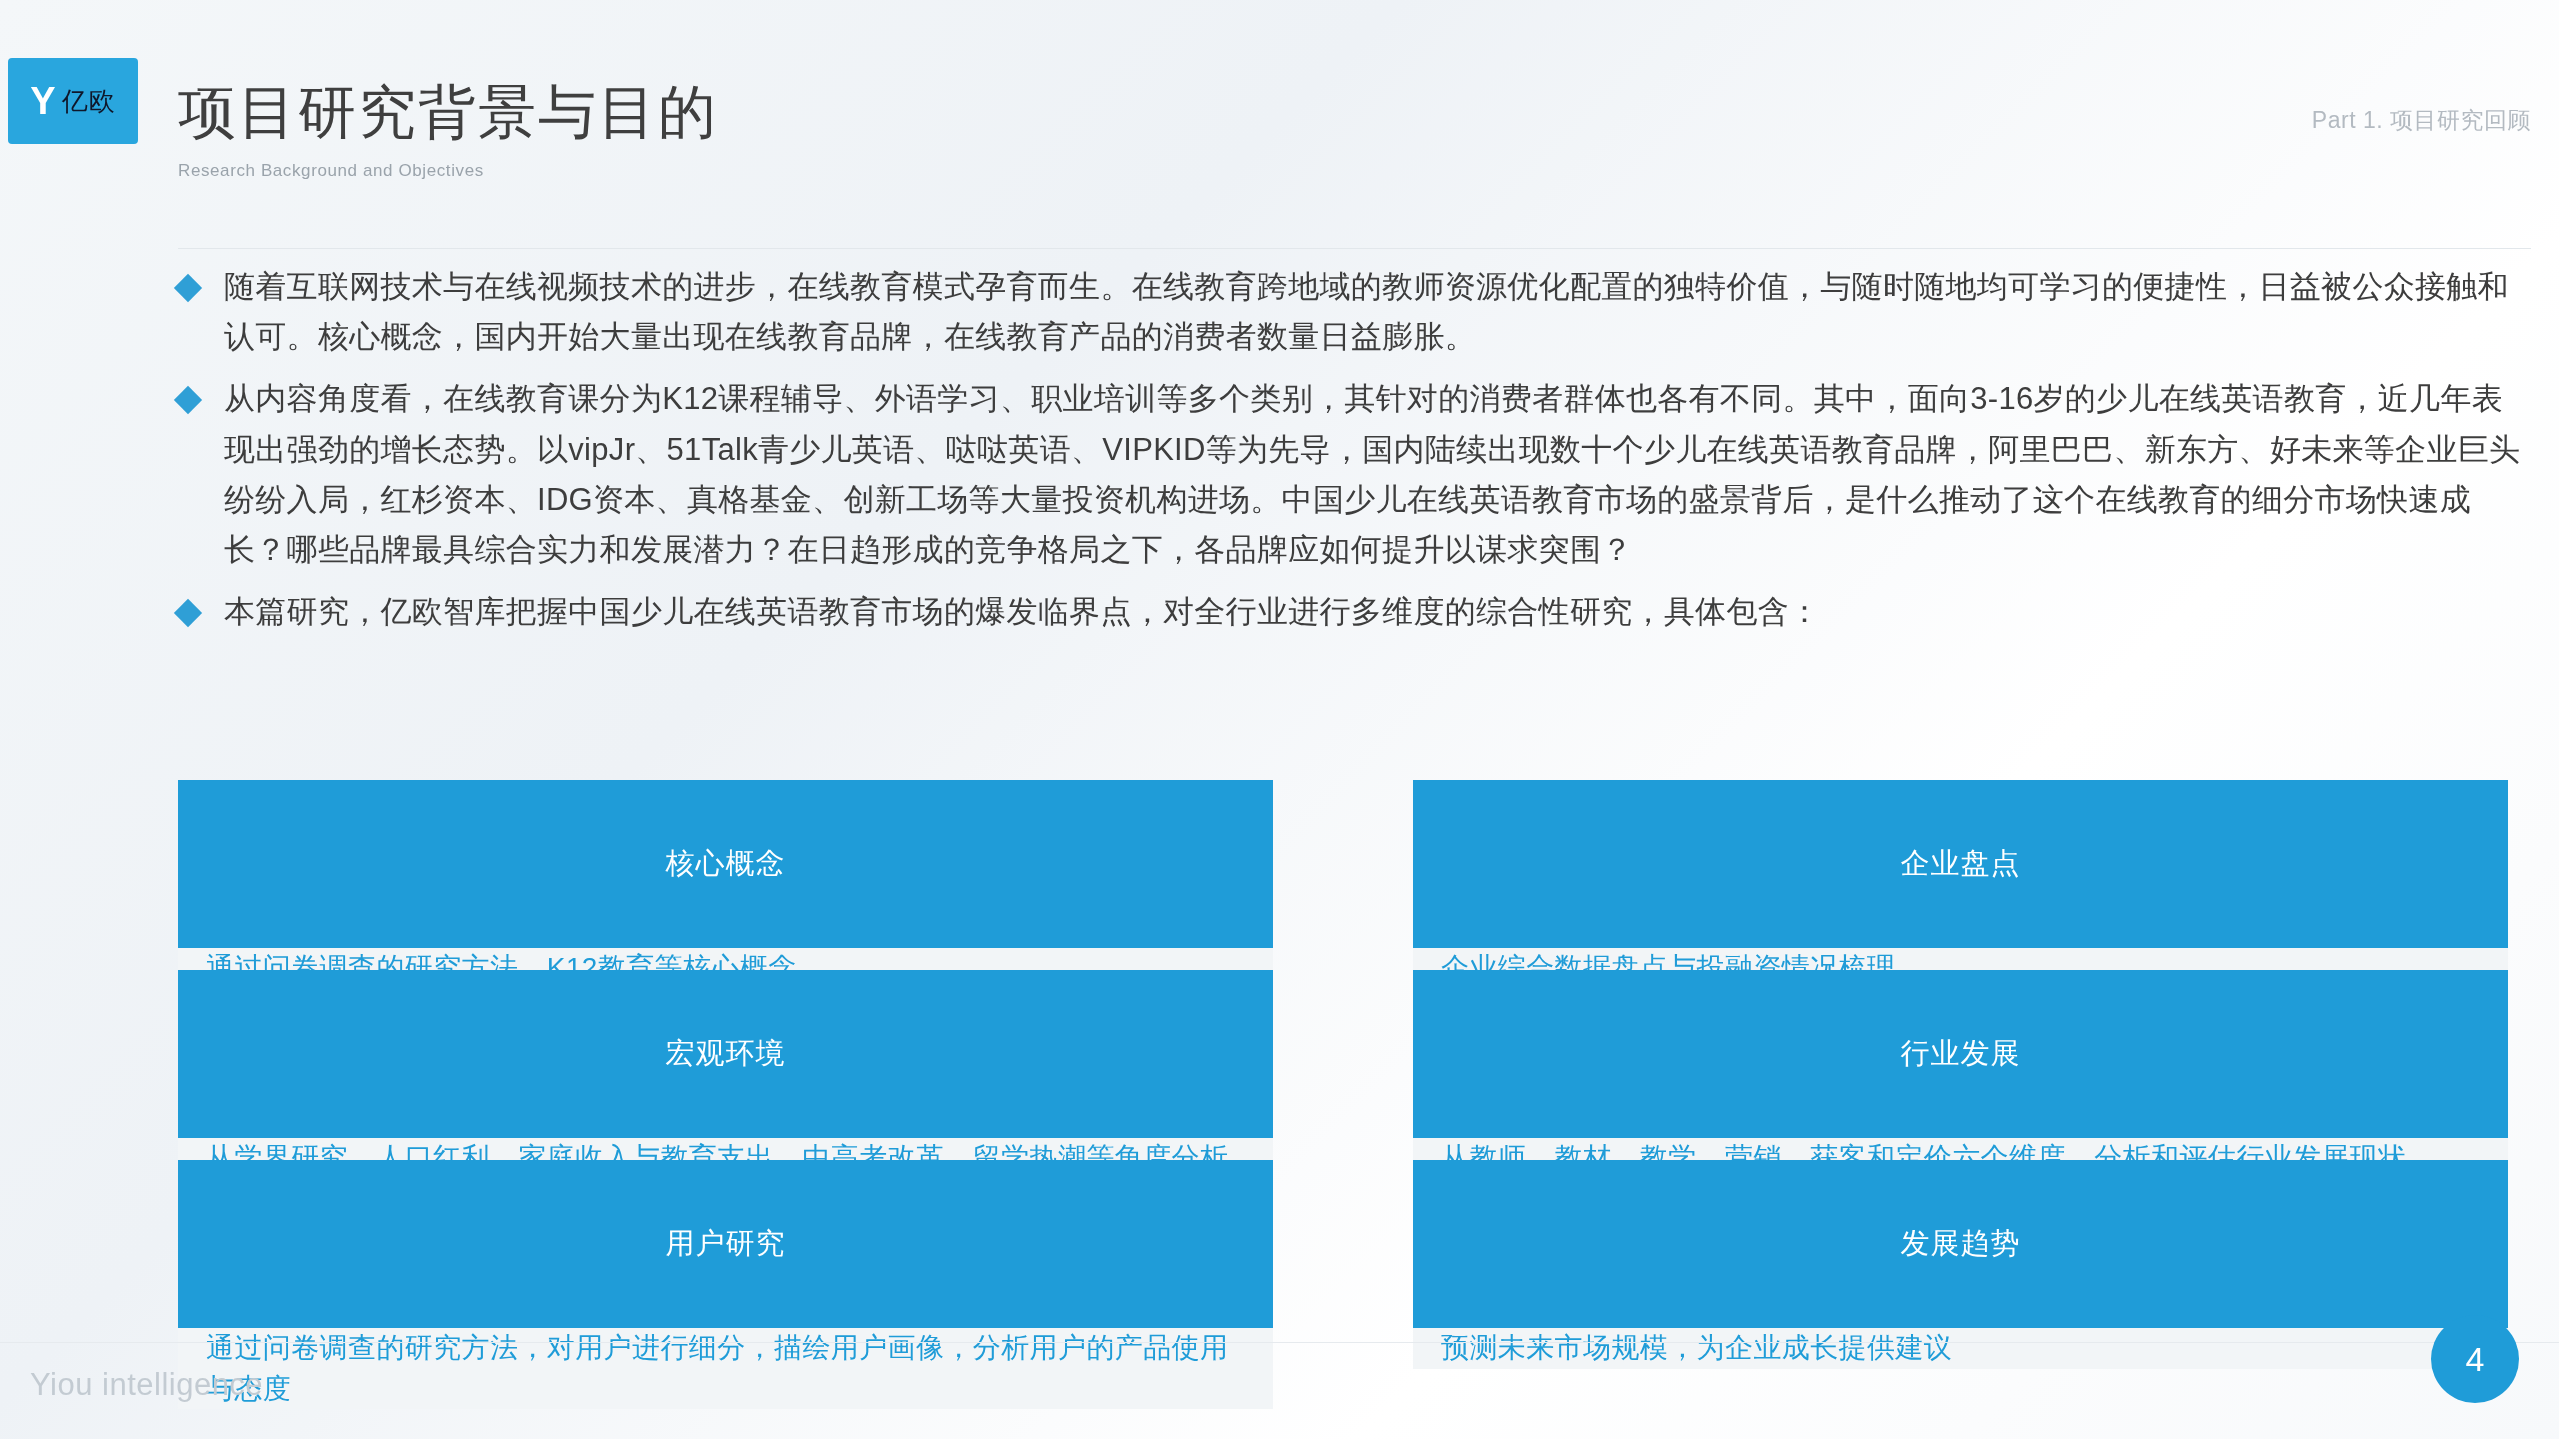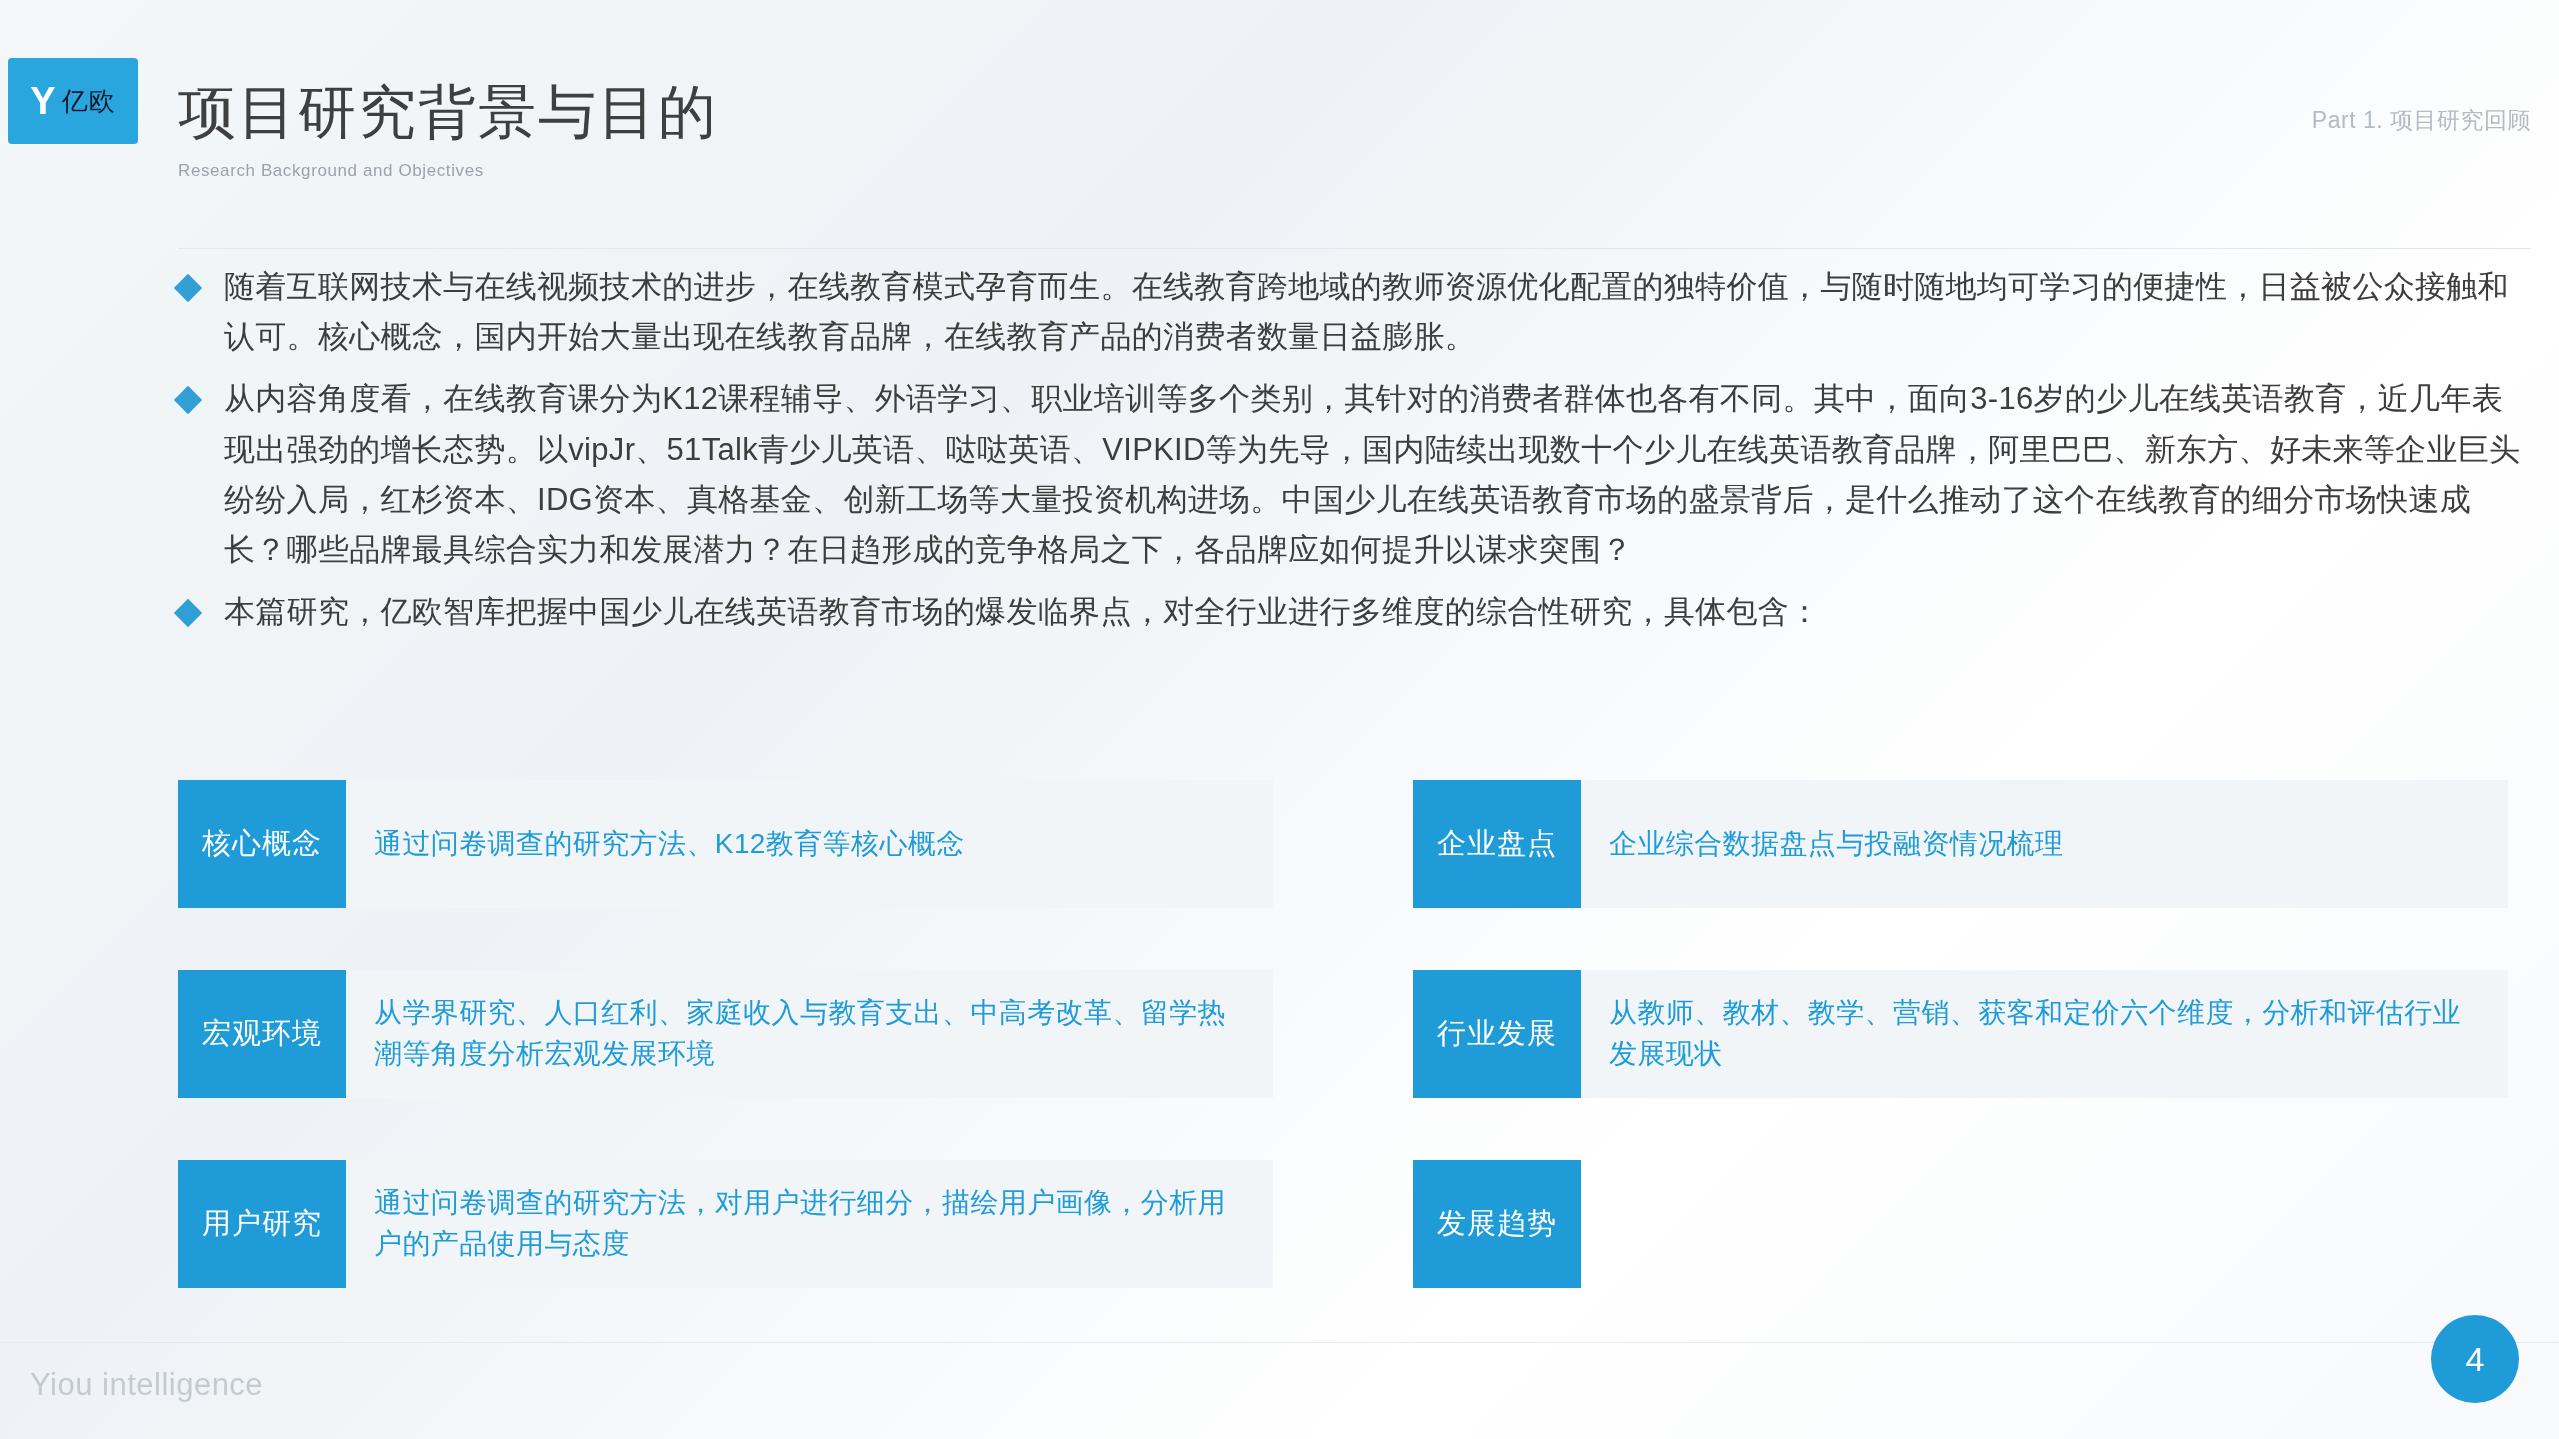--- a/index.html
+++ b/index.html
@@ -69,21 +69,21 @@
   }
   
   .cards {
     position: absolute; left: 178px; top: 780px;
     width: 2330px;
     display: grid;
     grid-template-columns: 1095px 1095px;
     column-gap: 140px;
     row-gap: 62px;
   }
-  .card { display: flex; height: 128px; }
+  .card { display: flex; height: 128px; flex-direction: column; }
   .card-label {
     flex: 0 0 168px;
     background: #1f9cd8;
     color: #ffffff;
     display: flex; align-items: center; justify-content: center;
     font-size: 29px; letter-spacing: 1px;
   }
   .card-body {
     flex: 1 1 auto;
     background: #f2f5f7;
@@ -161,20 +161,21 @@
     <div class="card tall">
       <div class="card-label">行业发展</div>
       <div class="card-body">从教师、教材、教学、营销、获客和定价六个维度，分析和评估行业发展现状</div>
     </div>
     <div class="card tall">
       <div class="card-label">用户研究</div>
       <div class="card-body">通过问卷调查的研究方法，对用户进行细分，描绘用户画像，分析用户的产品使用与态度</div>
     </div>
     <div class="card tall">
       <div class="card-label">发展趋势</div>
+      <div class="card-body">预测未来市场规模，为企业成长提供建议</div>
     </div>
   </div>
 
   <div class="footer-rule"></div>
   <div class="footer-brand">Yiou intelligence</div>
   <div class="page-badge">4</div>
 
 </div>
 
 </body></html>

